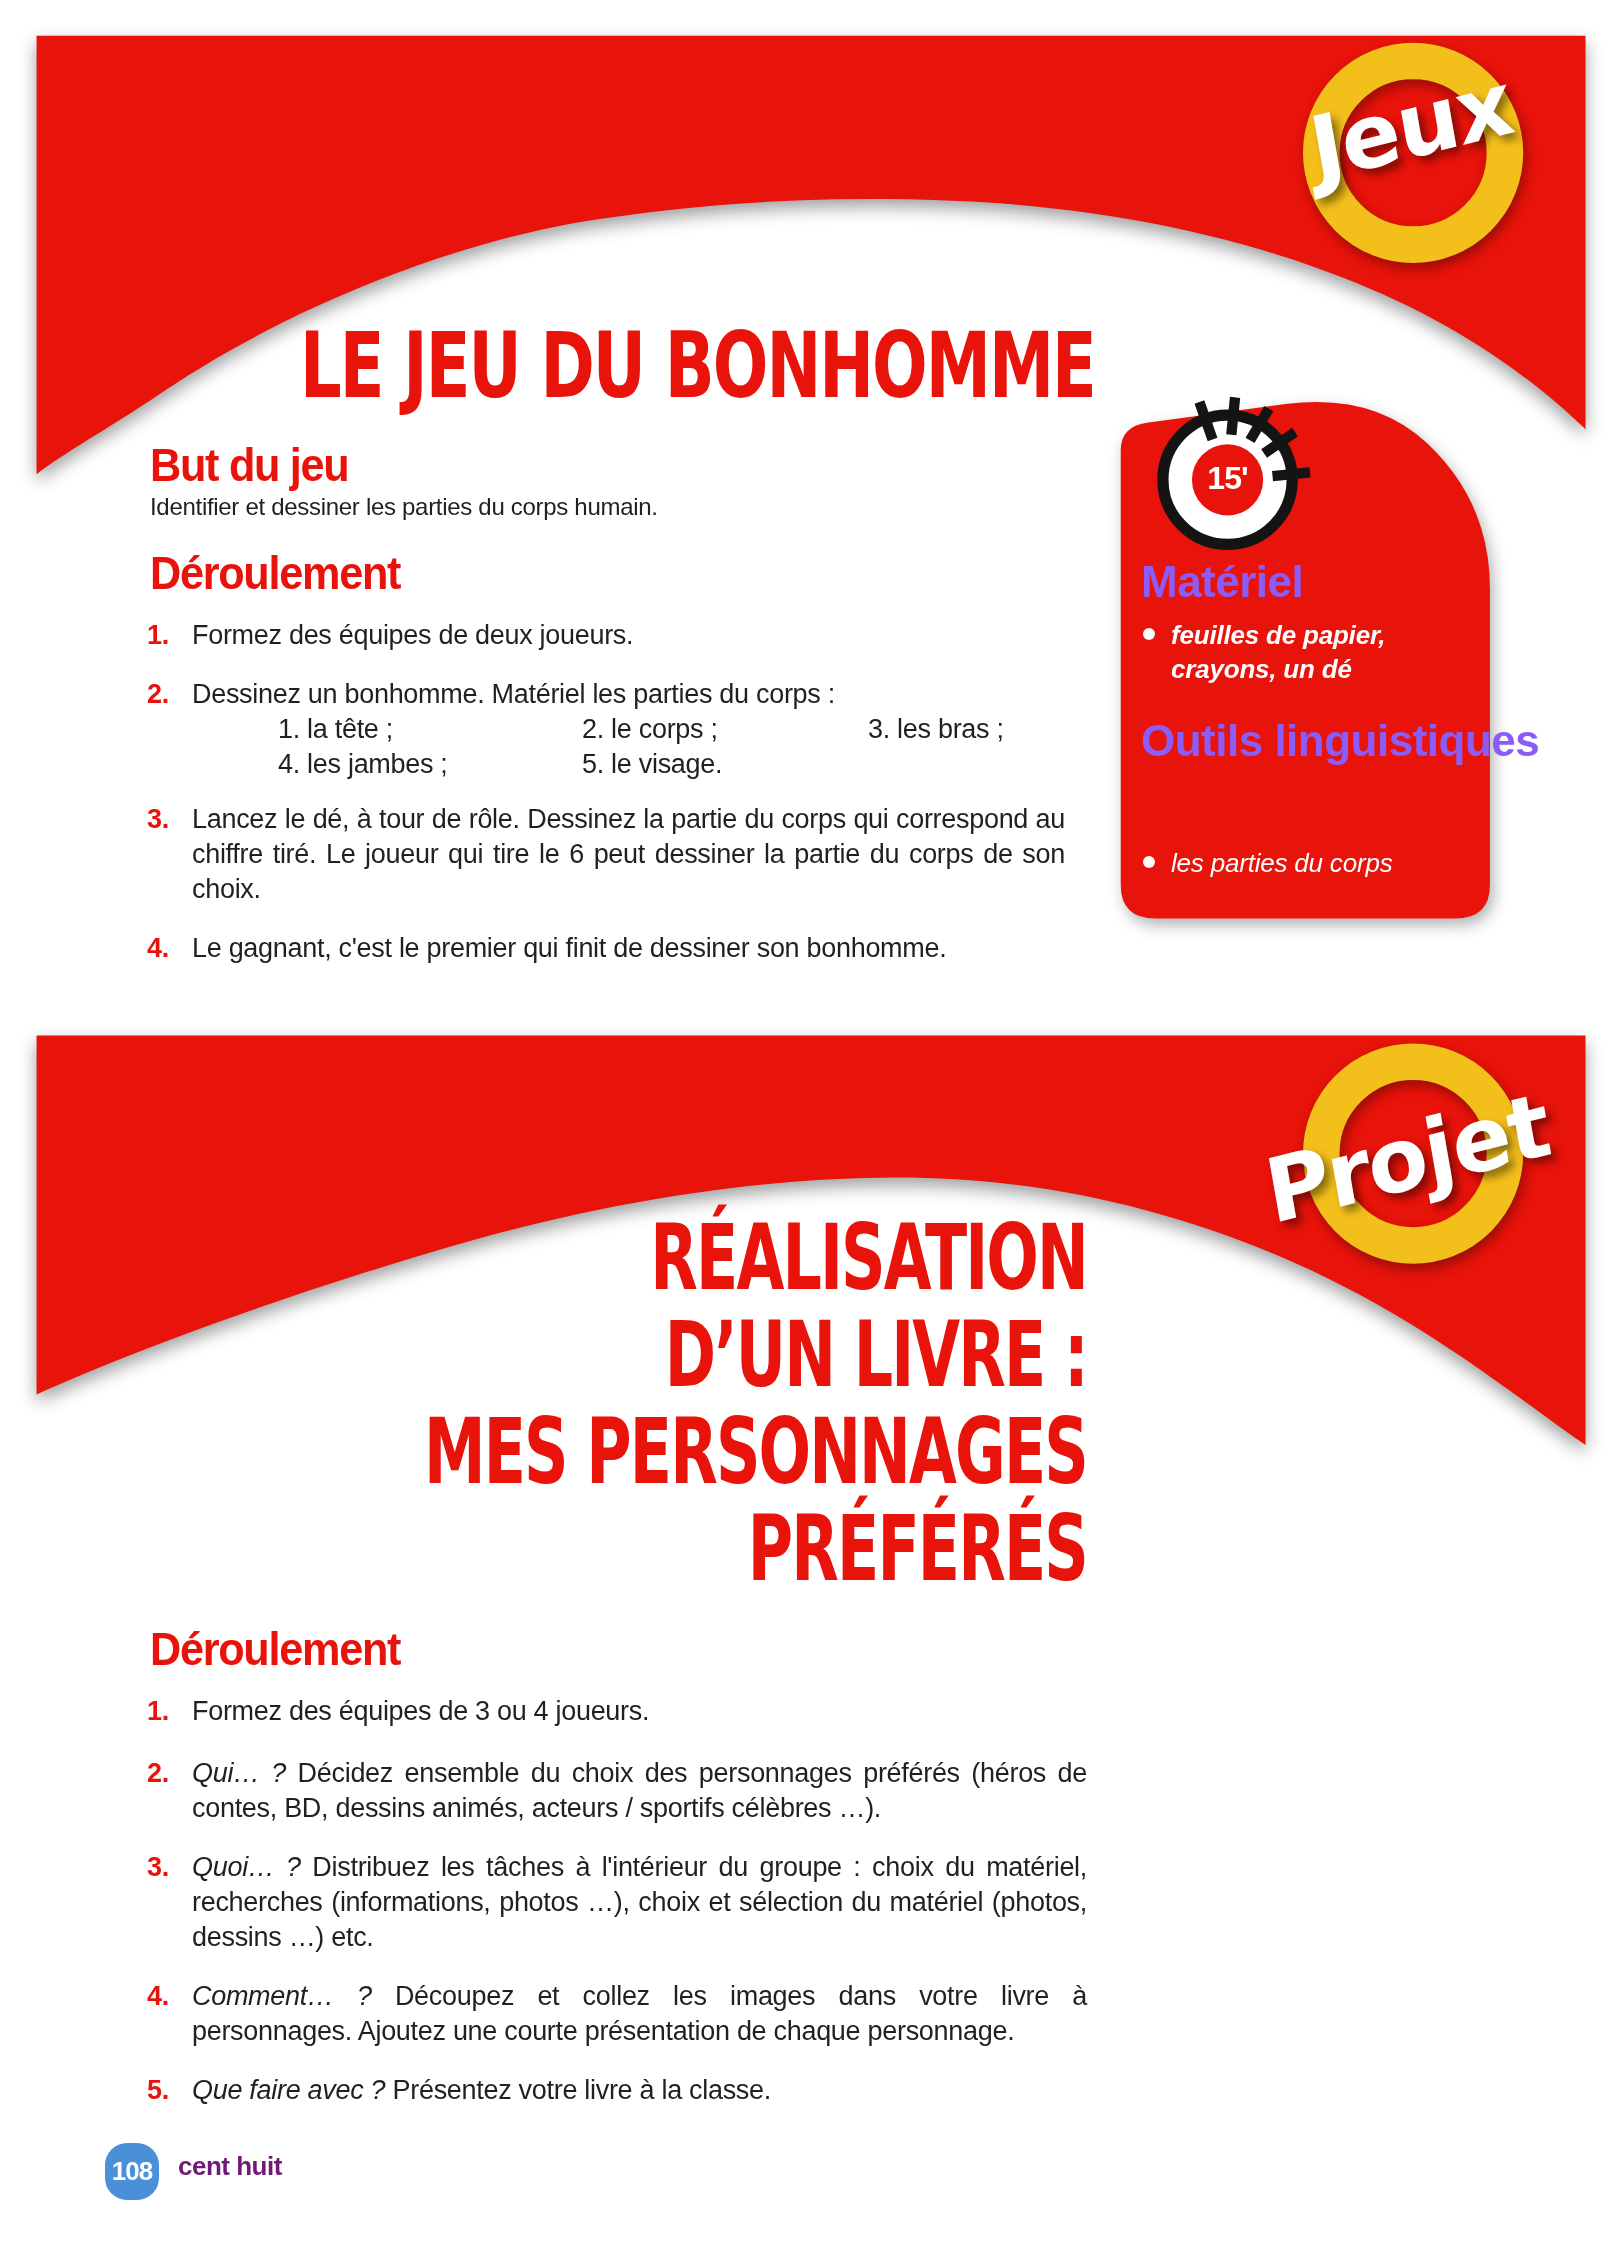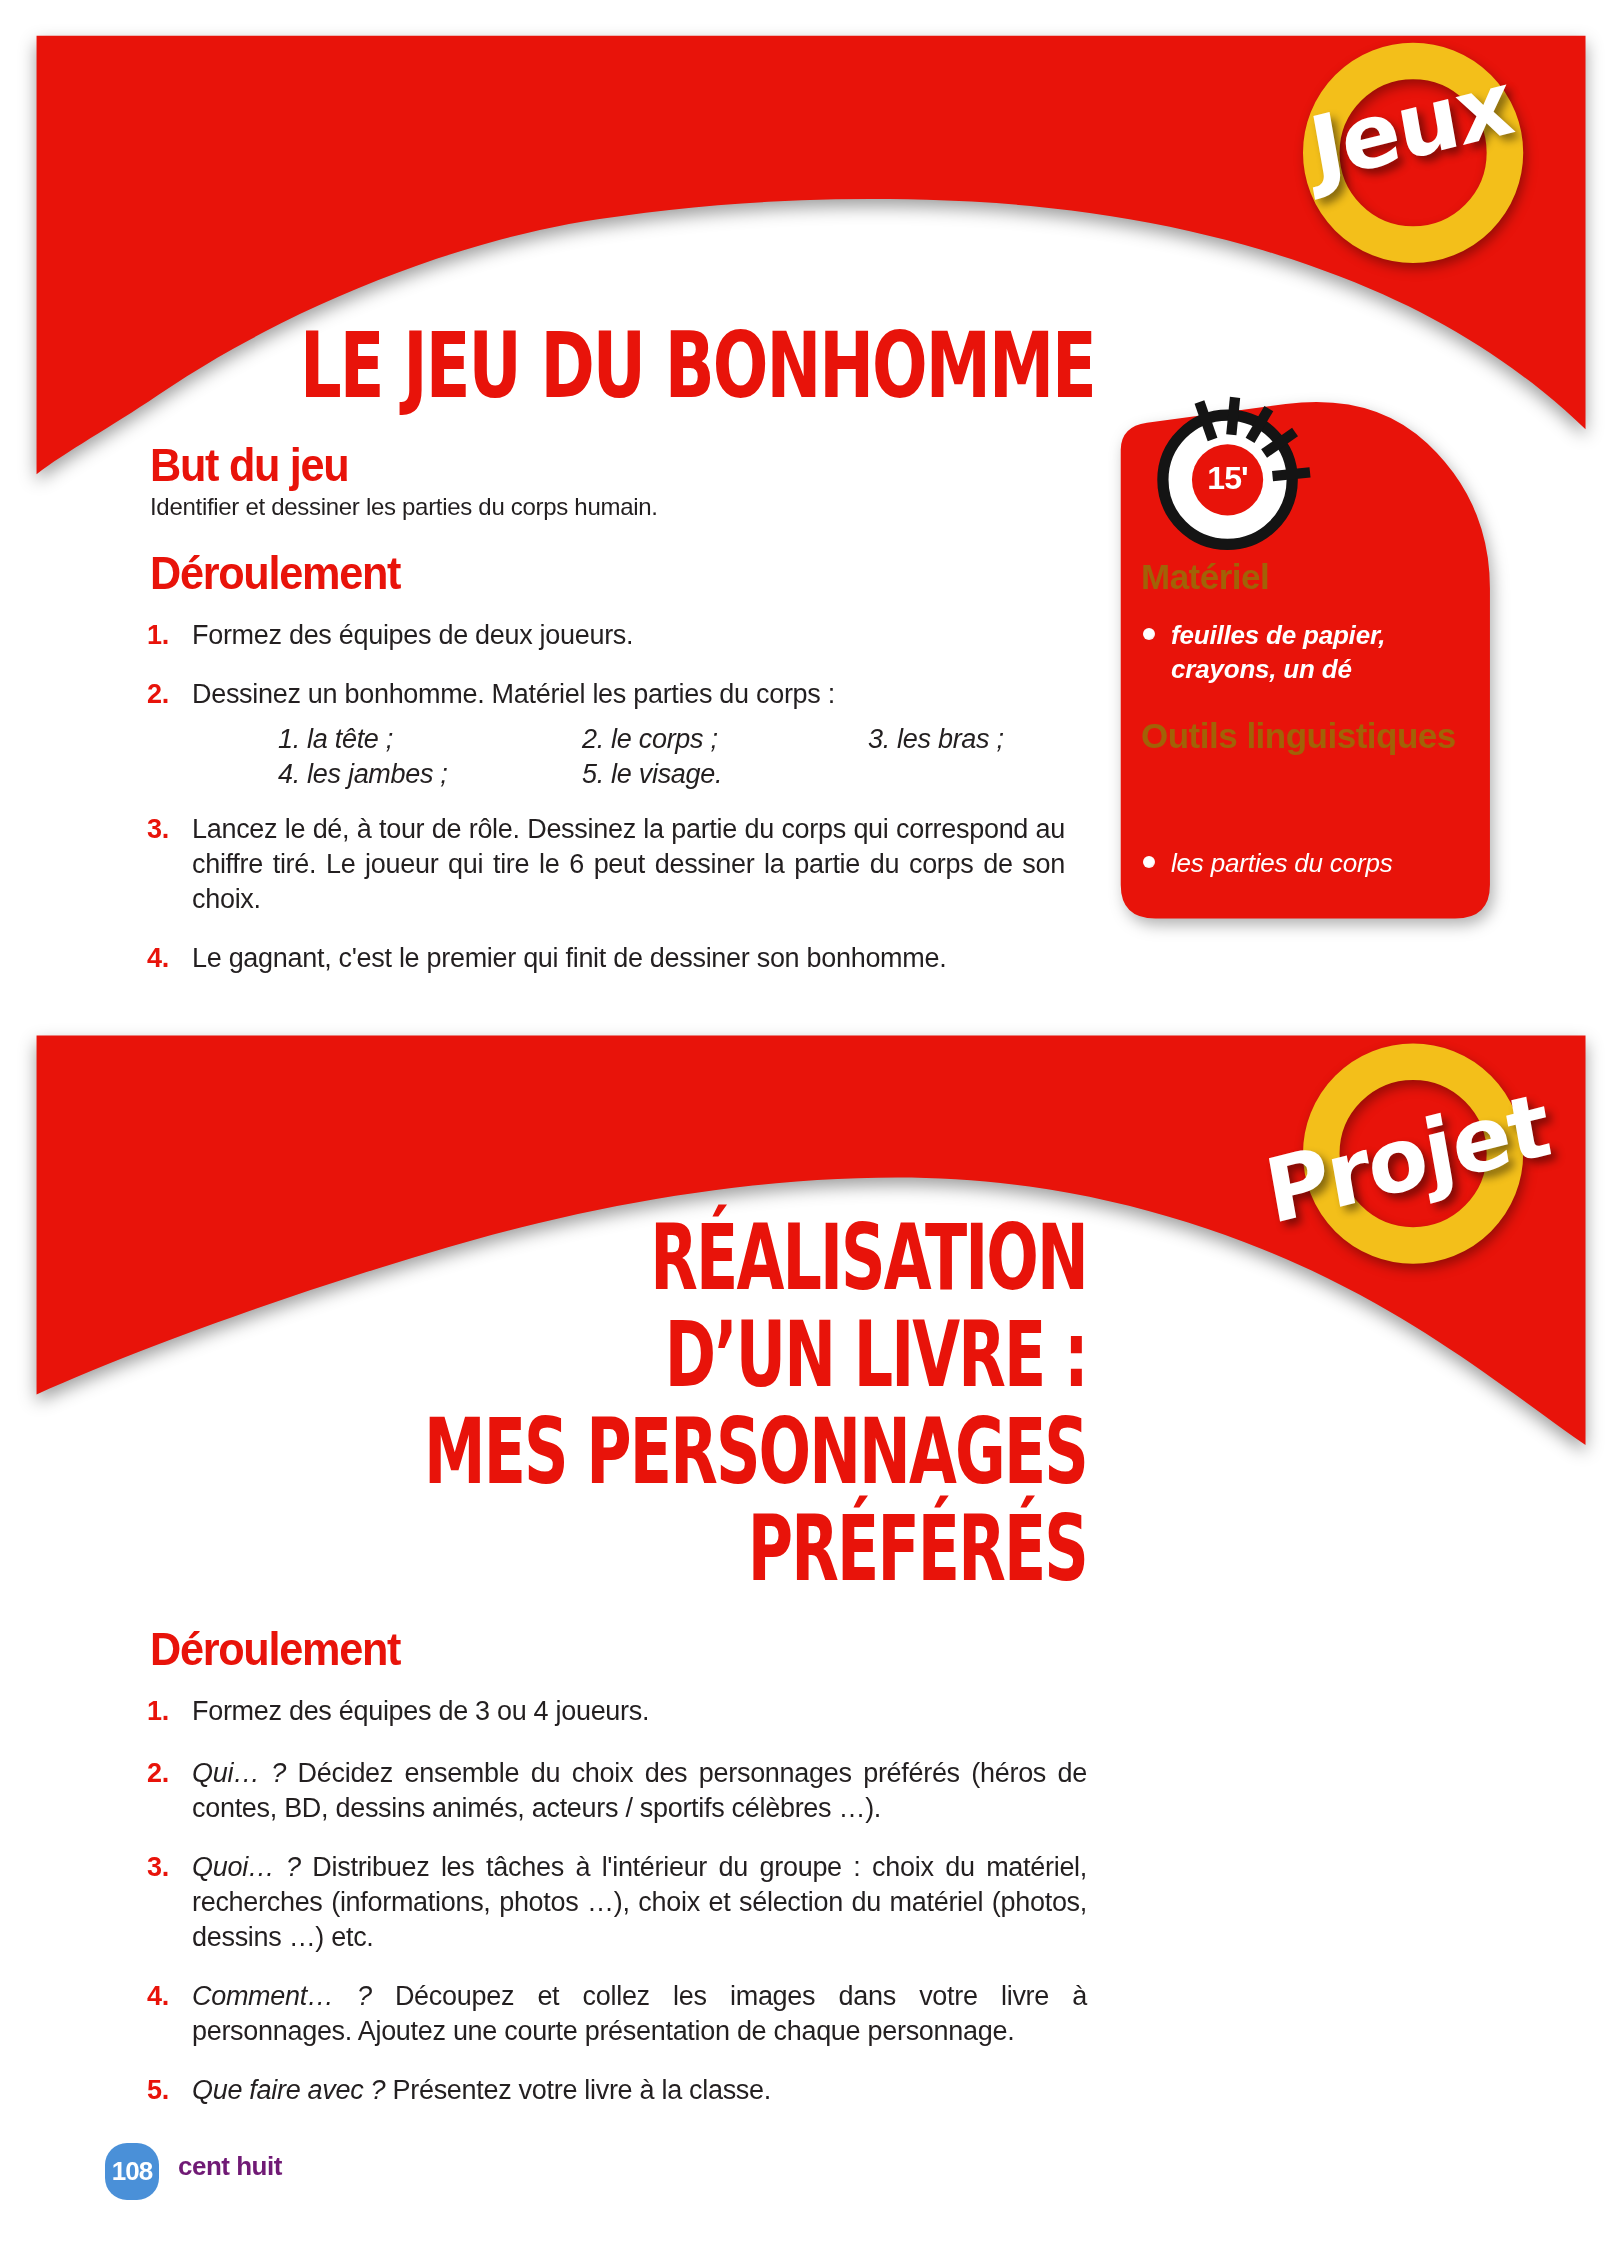--- a/index.html
+++ b/index.html
@@ -36,25 +36,25 @@
 
   .steps{display:block;}
   .step{position:relative;padding-left:45px;margin-bottom:24px;
         font-size:27px;letter-spacing:-0.3px;line-height:35px;}
   .step .num{position:absolute;left:0;top:0;color:#e8130a;font-weight:bold;}
   .step.justify{text-align:justify;}
   .step .lead{font-style:italic;}
 
   .parts-grid{
     display:grid;grid-template-columns:304px 286px auto;
-    margin-left:86px;margin-top:10px;line-height:35px;font-style:italic;
+    margin-left:86px;margin-top:0;line-height:35px;
   }
 
   
-  .side-title{font-weight:bold;color:#a16207;font-size:35px;letter-spacing:-0.5px;}
+  .side-title{font-weight:bold;color:#8b5cf6;font-size:44px;letter-spacing:-0.5px;}
   .side-item{position:relative;padding-left:28px;color:#ffffff;
              font-style:italic;font-size:26px;line-height:34px;letter-spacing:-0.2px;}
   .side-item .dot{
     position:absolute;left:0;top:10.3px;width:12px;height:12px;border-radius:50%;
     background:radial-gradient(circle at 40% 35%, #ffffff 55%, #eec7c2 100%);
   }
   .timer-label{font-weight:bold;color:#ffffff;font-size:32px;text-align:center;letter-spacing:-0.9px;}
 
   
   .page-badge{

